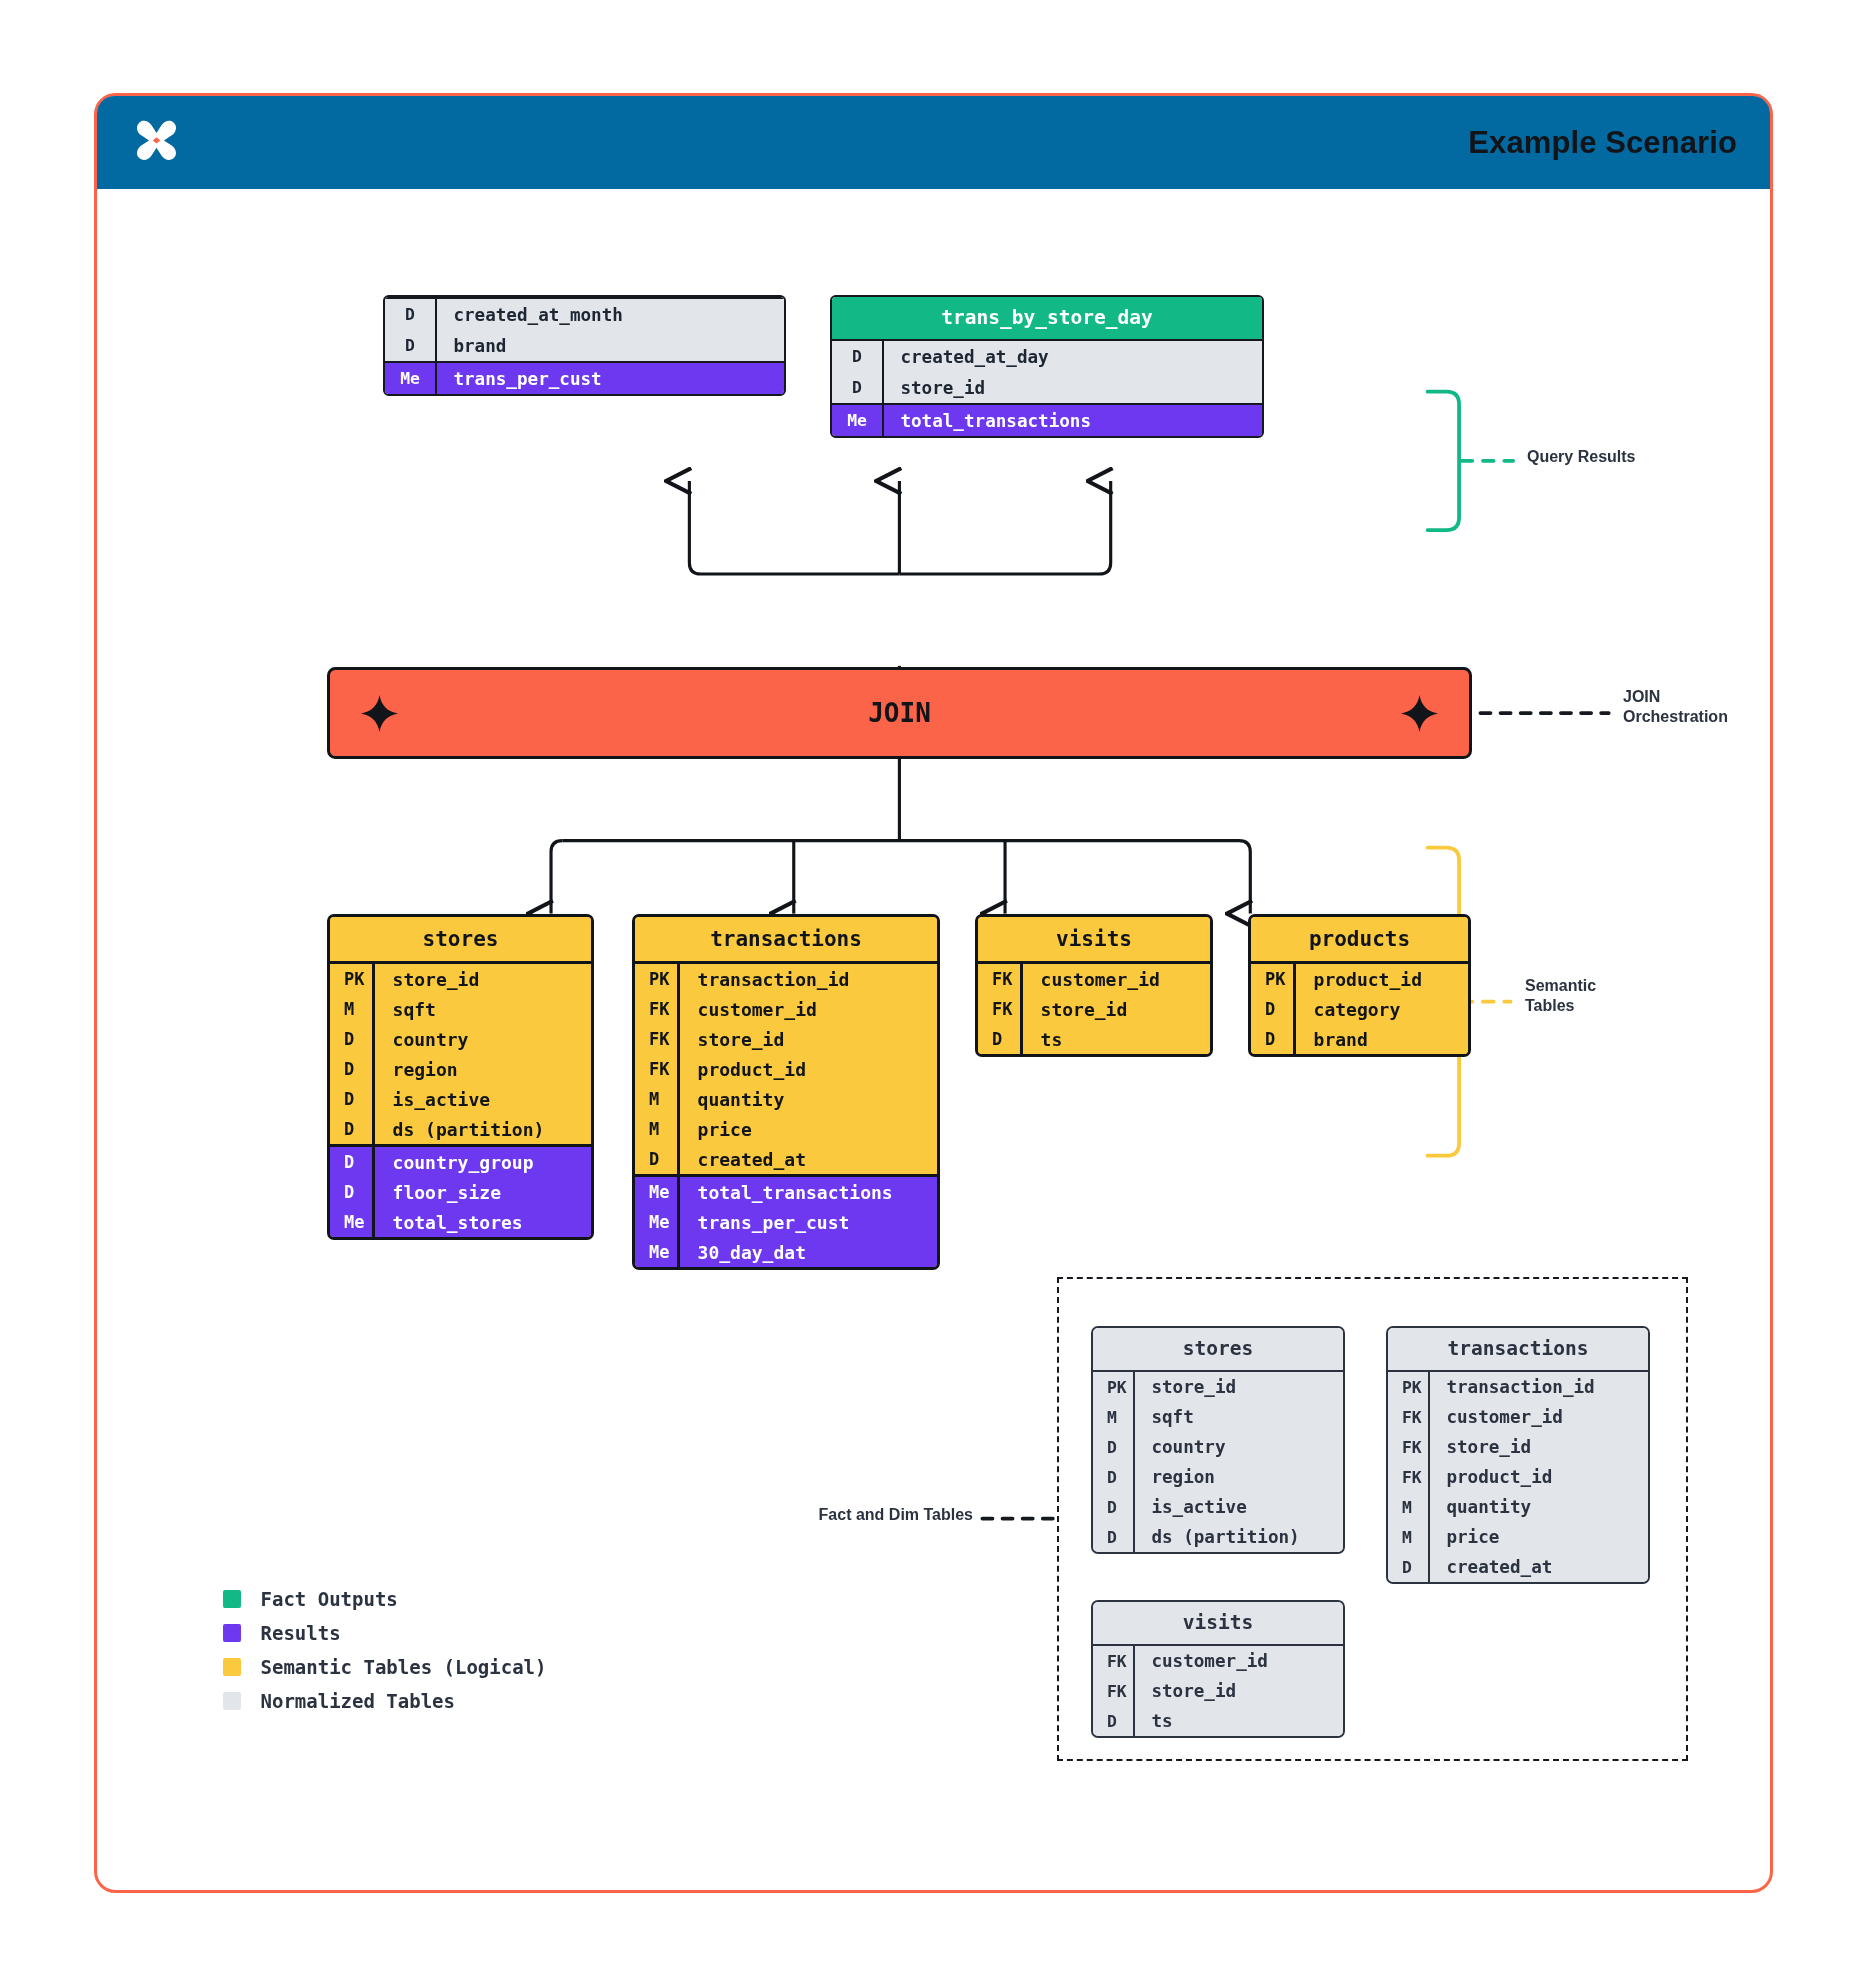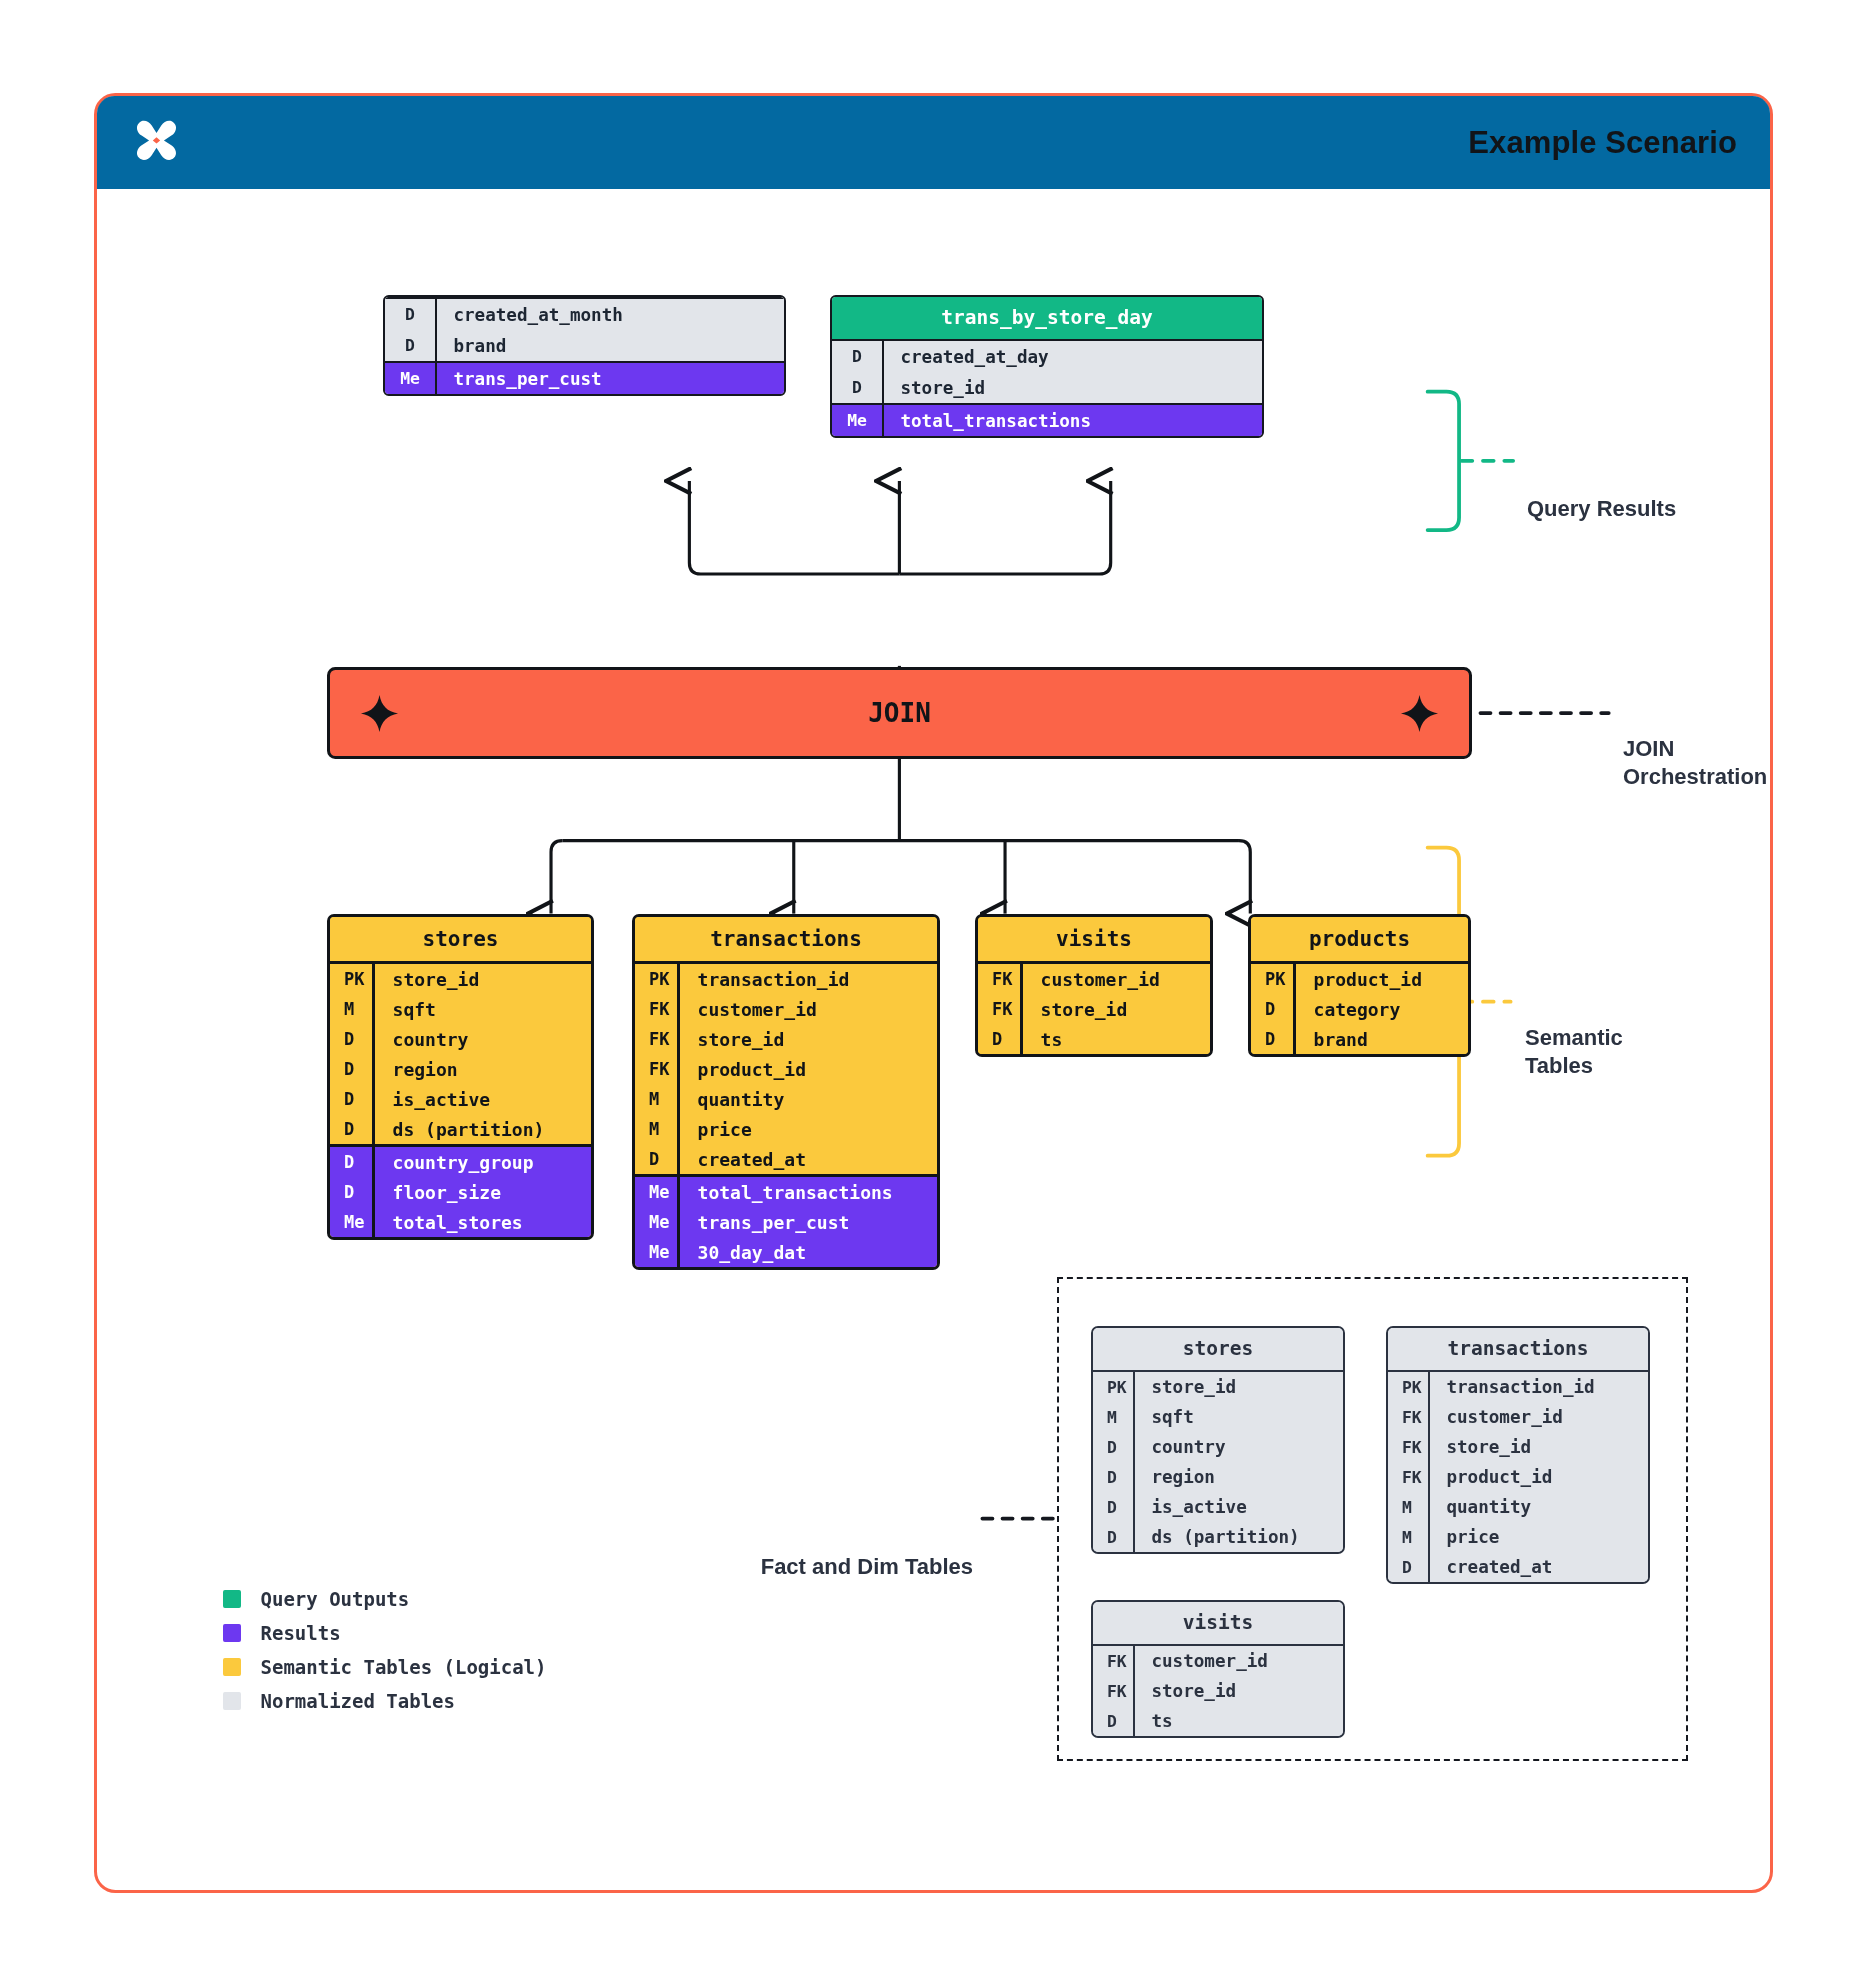--- a/index.html
+++ b/index.html
@@ -92,21 +92,21 @@
     font-size:26px;color:#111418;
   }
   .spark{width:39px;height:39px;display:block;position:relative;z-index:2;}
 
   
   .wires{position:absolute;left:0;top:0;width:1679px;height:1800px;pointer-events:none;}
 
   
   .anno{
     position:absolute;font-family:"Liberation Sans", sans-serif;
-    font-weight:700;color:#2b3240;font-size:22px;line-height:1.28;margin-top:48px;
+    font-weight:700;color:#2b3240;font-size:16px;line-height:1.28;
   }
 
   
   .legend{position:absolute;left:126px;top:1486px;}
   .legend-row{display:flex;align-items:center;height:34px;}
   .swatch{width:18px;height:18px;border-radius:1.9px;margin-right:19.5px;flex:none;}
   .legend-label{
     font-family:"DejaVu Sans Mono", monospace;font-weight:700;
     font-size:19px;color:#2b3240;white-space:pre;
   }
@@ -442,21 +442,21 @@
     <div class="anno" style="left:1428px;top:880px;">
       <div>Semantic</div>
       <div>Tables</div>
     </div>
 
     <div class="anno" style="left:662px;top:1409px;width:214px;text-align:right;">Fact and Dim Tables</div>
 
     <div class="legend">
       <div class="legend-row">
         <span class="swatch" style="background:#12B886;"></span>
-        <span class="legend-label">Query Outputs</span>
+        <span class="legend-label">Fact Outputs</span>
       </div>
       <div class="legend-row">
         <span class="swatch" style="background:#6D38F0;"></span>
         <span class="legend-label">Results</span>
       </div>
       <div class="legend-row">
         <span class="swatch" style="background:#FBC93D;"></span>
         <span class="legend-label">Semantic Tables (Logical)</span>
       </div>
       <div class="legend-row">

